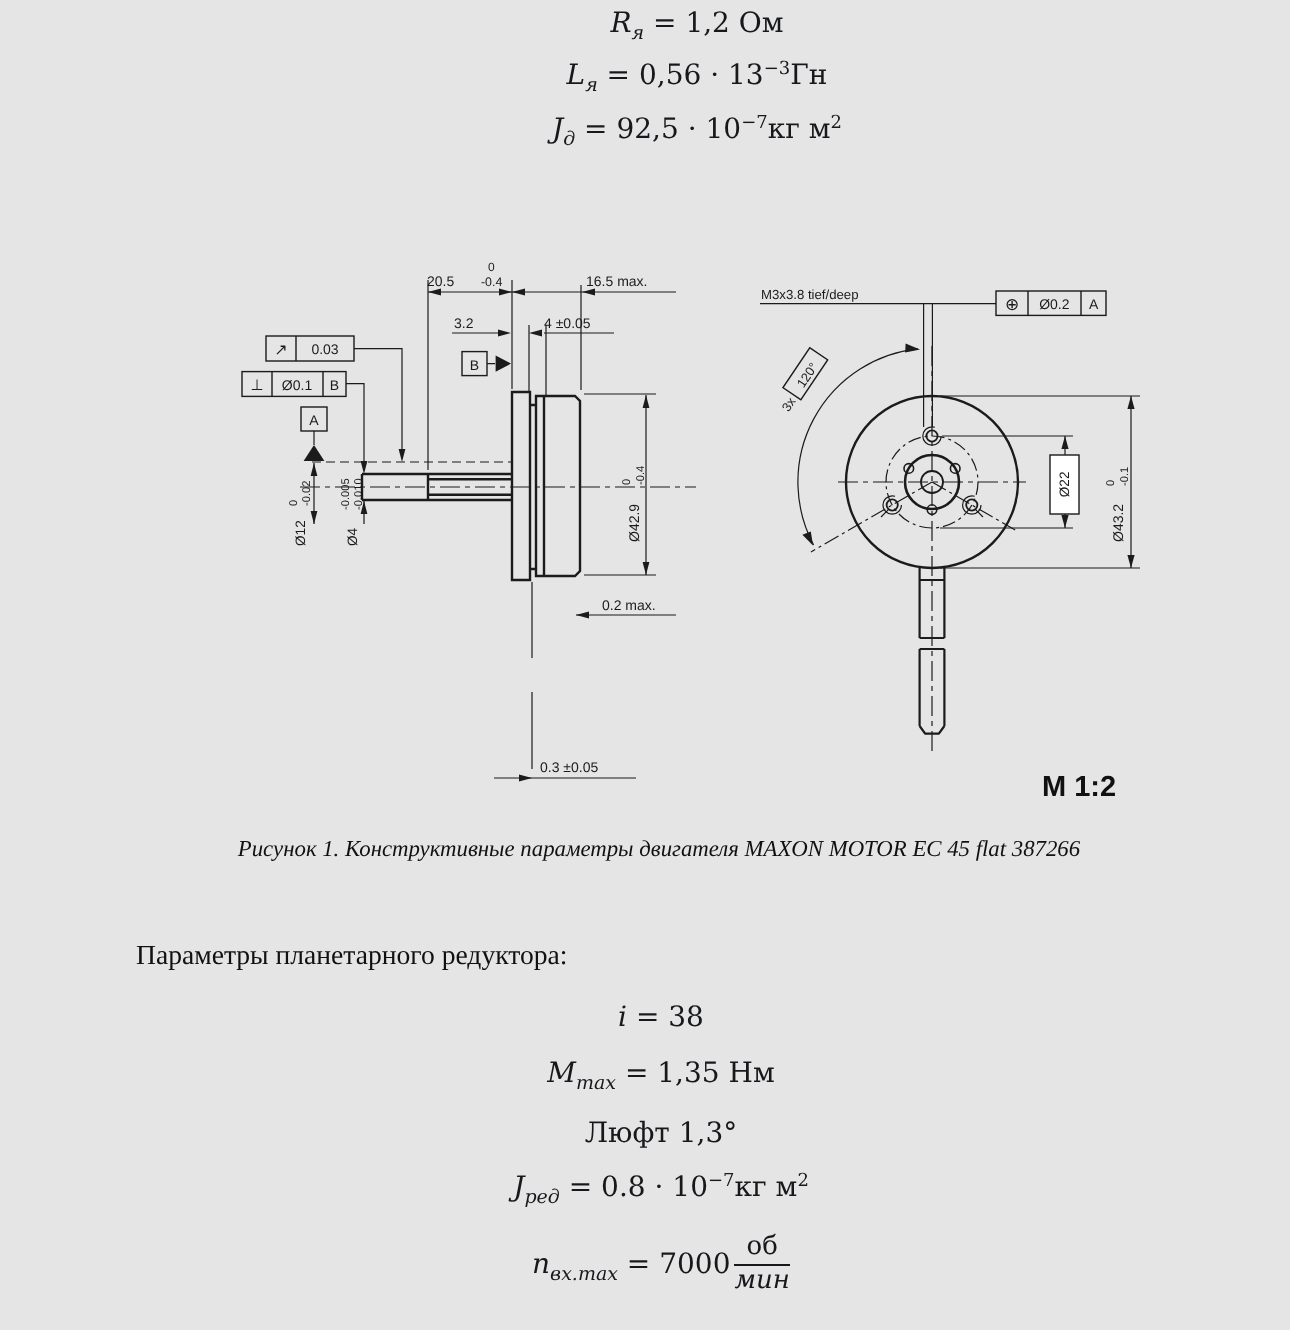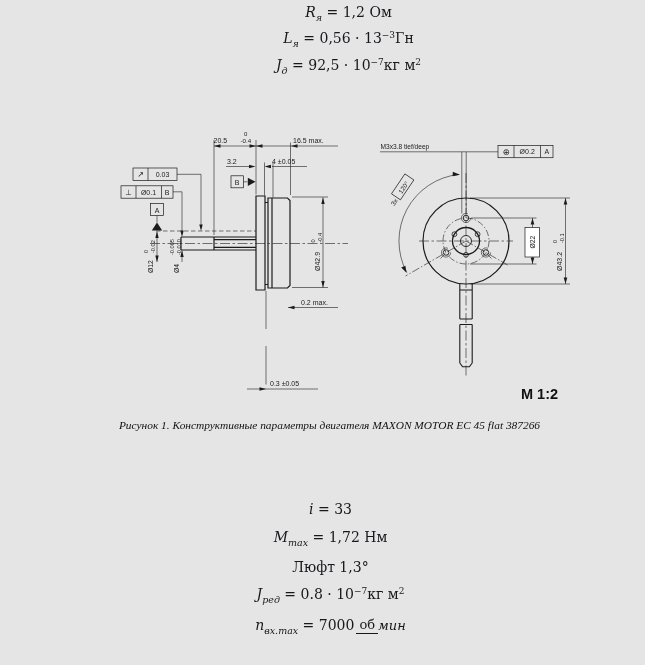--- a/index.html
+++ b/index.html
@@ -6,21 +6,21 @@
   .page{position:relative;width:645px;height:665px;background:#e5e5e5;overflow:hidden;
         font-family:"Liberation Serif","DejaVu Serif",serif;color:#141414;}
   .eq{position:absolute;left:0;right:0;text-align:center;
       font-family:"DejaVu Serif",serif;font-size:14px;color:#17181c;white-space:pre;}
   .eq-top{transform:translateX(26px);}
   .eq-bot{transform:translateX(8px);}
   .var{font-style:italic;}
   .plain{font-style:normal;}
   .sub{font-size:9.5px;font-style:italic;vertical-align:-3.5px;letter-spacing:0;}
   .sup{font-size:9px;font-style:normal;vertical-align:5px;}
-  .frac{display:inline-flex;flex-direction:row;vertical-align:middle;
+  .frac{display:inline-flex;flex-direction:column;vertical-align:middle;
         font-size:13px;line-height:1.15;font-style:normal;margin-left:2px;}
   .fnum{border-bottom:1.2px solid #17181c;padding:0 3px 0 3px;}
   .fden{padding-top:1px;font-style:italic;}
   .caption{position:absolute;left:0;right:0;top:419px;text-align:center;transform:translateX(7px);
            font-style:italic;font-size:11.4px;color:#111;}
   .heading{position:absolute;left:68px;top:470px;font-size:13.8px;color:#111;}
   .scale-label{position:absolute;left:521px;top:386px;font-family:"Liberation Sans",sans-serif;
                font-weight:bold;font-size:14.5px;color:#111;}
   svg.drawing{position:absolute;left:0;top:0;}
   svg text{font-family:"Liberation Sans","DejaVu Sans",sans-serif;fill:#1b1b1b;}
@@ -193,24 +193,25 @@
           <text x="0" y="5.2" font-size="5.6">-0.1</text>
         </g>
       </g>
     </g>
   </svg>
 
   <div class="scale-label">M 1:2</div>
 
   <div class="caption">Рисунок 1. Конструктивные параметры двигателя MAXON MOTOR EC 45 flat 387266</div>
 
-
-  <div class="eq eq-bot" style="top:501px"><span class="var">i</span><span class="plain"> = 33</span></div>
-
-  <div class="eq eq-bot" style="top:529px"><span class="var">M</span><span class="sub">max</span><span class="plain"> = 1,72 Нм</span></div>
+  <div class="heading">Параметры планетарного редуктора:</div>
+
+  <div class="eq eq-bot" style="top:501px"><span class="var">i</span><span class="plain"> = 38</span></div>
+
+  <div class="eq eq-bot" style="top:529px"><span class="var">M</span><span class="sub">max</span><span class="plain"> = 1,35 Нм</span></div>
 
   <div class="eq eq-bot" style="top:559px"><span class="plain">Люфт 1,3°</span></div>
 
   <div class="eq eq-bot" style="top:586px"><span class="var">J</span><span class="sub">ред</span><span class="plain"> = 0.8 · 10</span><span class="sup">−7</span><span class="plain">кг м</span><span class="sup">2</span></div>
 
   <div class="eq eq-bot" style="top:617px"><span class="var">n</span><span class="sub">вх.max</span><span class="plain"> = 7000</span><span class="frac"><span class="fnum">об</span><span class="fden">мин</span></span></div>
 
 </div>
 
 </body></html>

